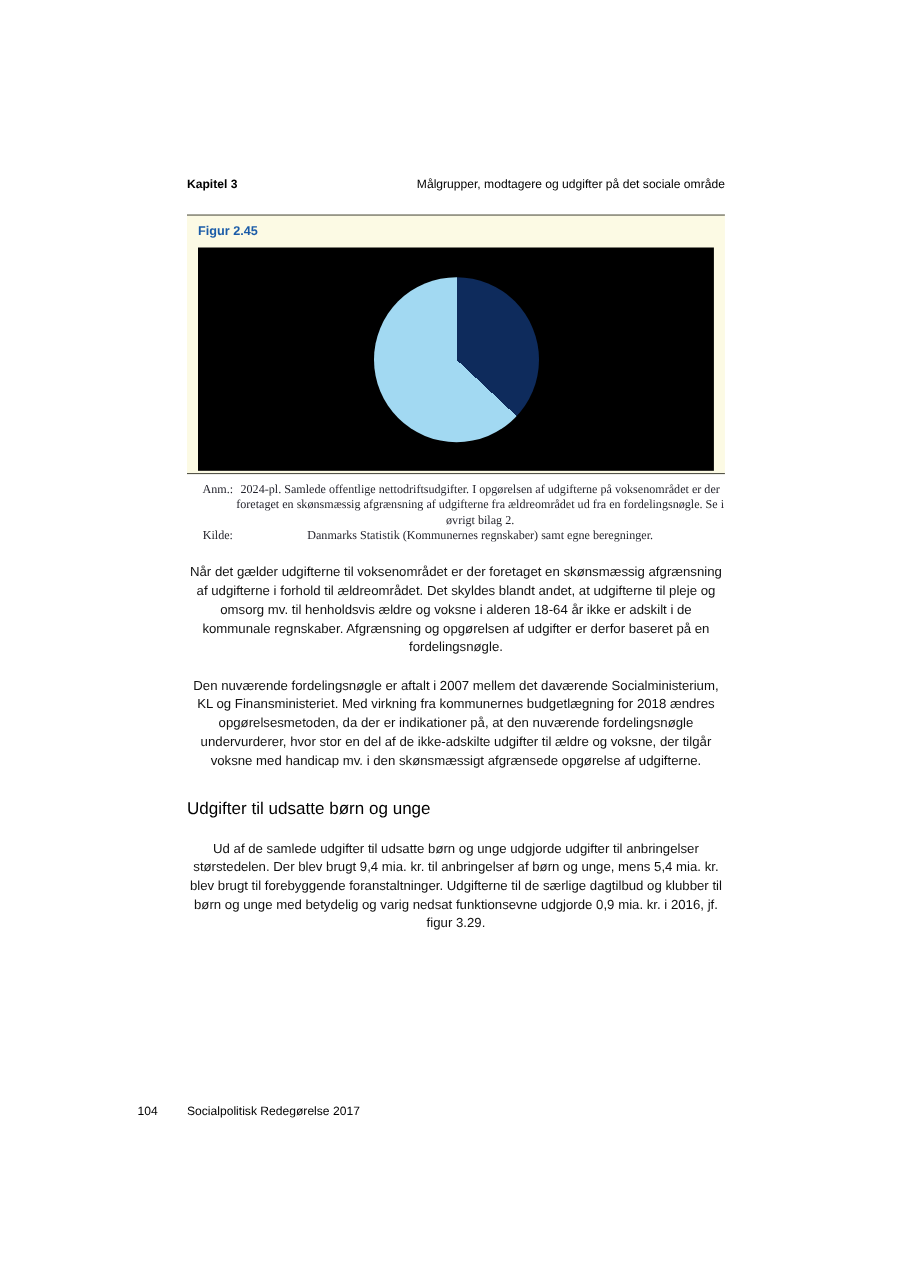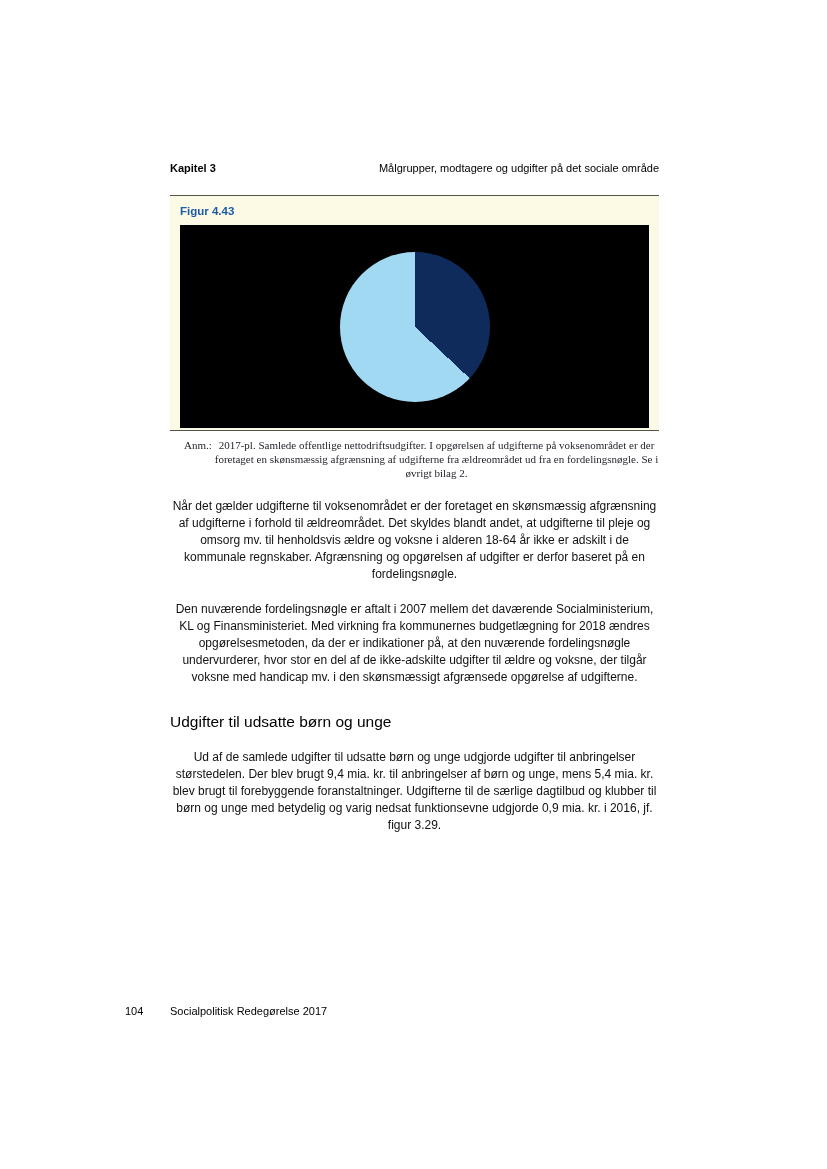--- a/index.html
+++ b/index.html
@@ -96,30 +96,34 @@
 <div class="page">
 
   <div class="content">
 
     <div class="header">
       <span class="chapter">Kapitel 3</span>
       <span class="section">Målgrupper, modtagere og udgifter på det sociale område</span>
     </div>
 
     <div class="figure-box">
-      <div class="fig-label">Figur 4.43</div>
+      <div class="fig-label">Figur 2.45</div>
       <div class="chart-area" style="background: rgb(0, 0, 0);">
         <div class="pie" style="background: conic-gradient(rgb(14, 43, 92) 0%, rgb(14, 43, 92) 37%, rgb(162, 217, 242) 37%, rgb(162, 217, 242) 100%);"></div>
       </div>
     </div>
 
     <div class="fig-notes">
       <div class="note-row">
         <span class="note-label">Anm.:</span>
-        <span class="note-text">2017-pl. Samlede offentlige nettodriftsudgifter. I opgørelsen af udgifterne på voksenområdet er der foretaget en skønsmæssig afgrænsning af udgifterne fra ældreområdet ud fra en fordelingsnøgle. Se i øvrigt bilag 2.</span>
+        <span class="note-text">2024-pl. Samlede offentlige nettodriftsudgifter. I opgørelsen af udgifterne på voksenområdet er der foretaget en skønsmæssig afgrænsning af udgifterne fra ældreområdet ud fra en fordelingsnøgle. Se i øvrigt bilag 2.</span>
+      </div>
+      <div class="note-row">
+        <span class="note-label">Kilde:</span>
+        <span class="note-text">Danmarks Statistik (Kommunernes regnskaber) samt egne beregninger.</span>
       </div>
     </div>
 
     <p class="body-p">Når det gælder udgifterne til voksenområdet er der foretaget en skønsmæssig afgrænsning af udgifterne i forhold til ældreområdet. Det skyldes blandt andet, at udgifterne til pleje og omsorg mv. til henholdsvis ældre og voksne i alderen 18-64 år ikke er adskilt i de kommunale regnskaber. Afgrænsning og opgørelsen af udgifter er derfor baseret på en fordelingsnøgle.</p>
     <p class="body-p">Den nuværende fordelingsnøgle er aftalt i 2007 mellem det daværende Socialministerium, KL og Finansministeriet. Med virkning fra kommunernes budgetlægning for 2018 ændres opgørelsesmetoden, da der er indikationer på, at den nuværende fordelingsnøgle undervurderer, hvor stor en del af de ikke-adskilte udgifter til ældre og voksne, der tilgår voksne med handicap mv. i den skønsmæssigt afgrænsede opgørelse af udgifterne.</p>
 
     <h2 class="section-heading">Udgifter til udsatte børn og unge</h2>
 
     <p class="body-p">Ud af de samlede udgifter til udsatte børn og unge udgjorde udgifter til anbringelser størstedelen. Der blev brugt 9,4 mia. kr. til anbringelser af børn og unge, mens 5,4 mia. kr. blev brugt til forebyggende foranstaltninger. Udgifterne til de særlige dagtilbud og klubber til børn og unge med betydelig og varig nedsat funktionsevne udgjorde 0,9 mia. kr. i 2016, jf. figur 3.29.</p>
 

